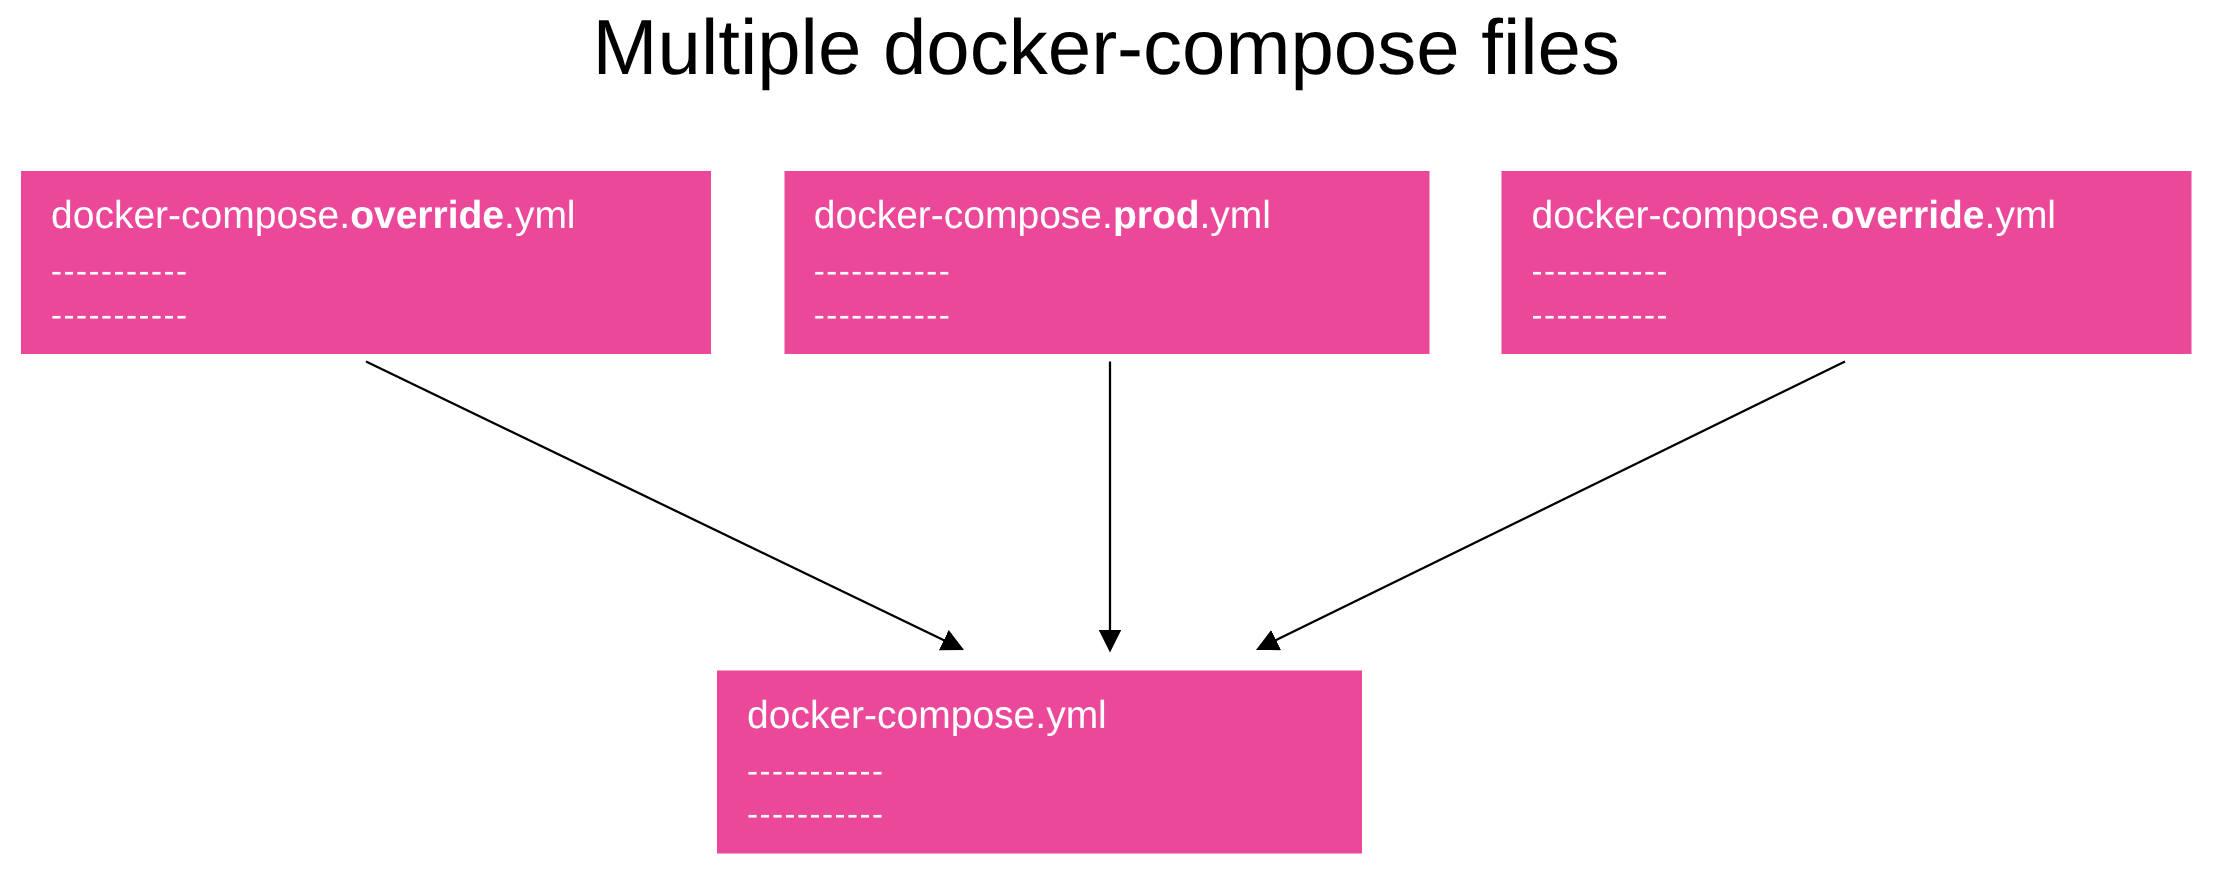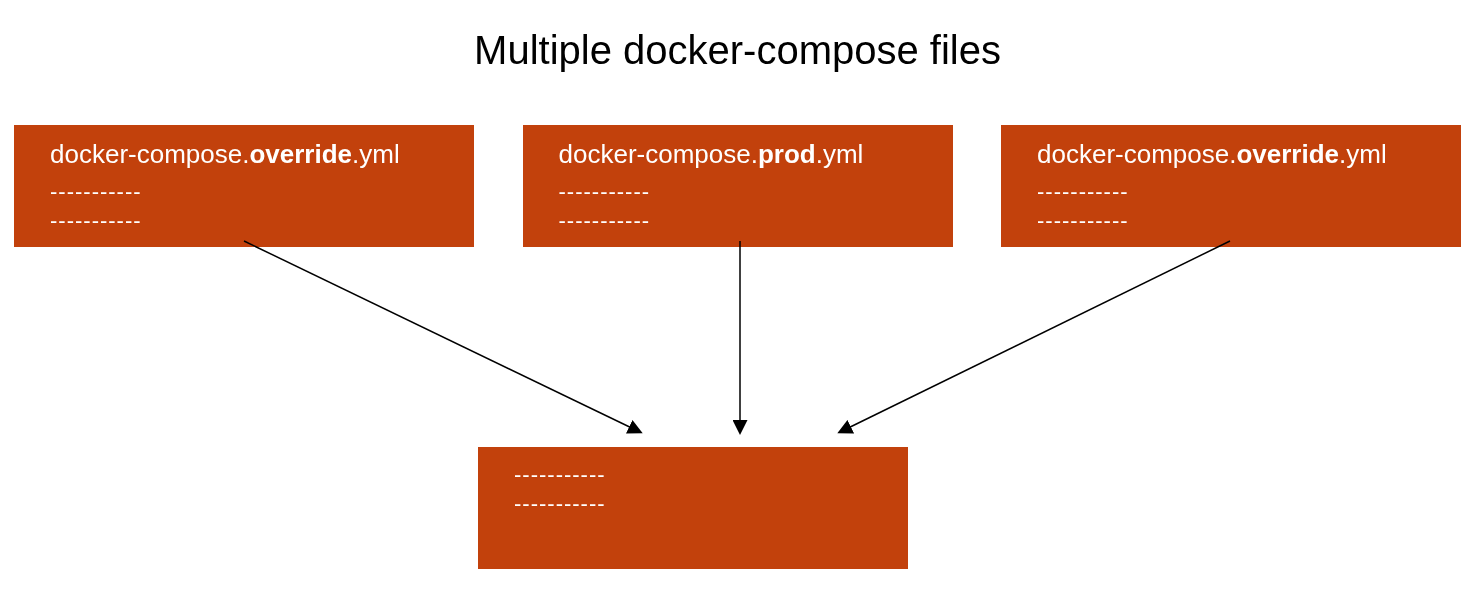--- a/index.html
+++ b/index.html
@@ -8,37 +8,37 @@
       box-sizing: border-box;
     }
     body {
       font-family: 'Segoe UI', Tahoma, Geneva, Verdana, sans-serif;
       background: #ffffff;
       width: 1475px;
       height: 593px;
       position: relative;
     }
     .title {
-      font-size: 40px;
+      font-size: 52px;
       font-weight: 300;
       text-align: center;
       color: #000000;
-      padding-top: 28px;
+      padding-top: 2px;
       padding-bottom: 10px;
     }
     .top-row {
       display: flex;
       justify-content: space-between;
       padding: 0 14px;
       margin-top: 42px;
     }
     .file-box {
-      background: #c2410c;
+      background: #ec4899;
       color: #ffffff;
-      padding: 14px 36px;
+      padding: 14px 20px;
       width: 460px;
       height: 122px;
     }
     .file-box-small {
       width: 430px;
     }
     .file-name {
       font-size: 26px;
       font-weight: 300;
       margin-bottom: 8px;
@@ -91,20 +91,21 @@
   <div class="file-box">
     <div class="file-name">
       <span>docker-compose.</span><span class="bold">override</span><span>.yml</span>
     </div>
     <div class="dashes">-----------</div>
     <div class="dashes">-----------</div>
   </div>
 </div>
 
 <div class="file-box file-box-small bottom-box">
+  <div class="file-name">docker-compose.yml</div>
   <div class="dashes">-----------</div>
   <div class="dashes">-----------</div>
 </div>
 
 <svg class="arrows">
   <defs>
     <marker id="arrowhead" markerWidth="10" markerHeight="10" refX="8" refY="5" orient="auto">
       <path d="M 0 0 L 10 5 L 0 10 z" fill="#000000"></path>
     </marker>
   </defs>

